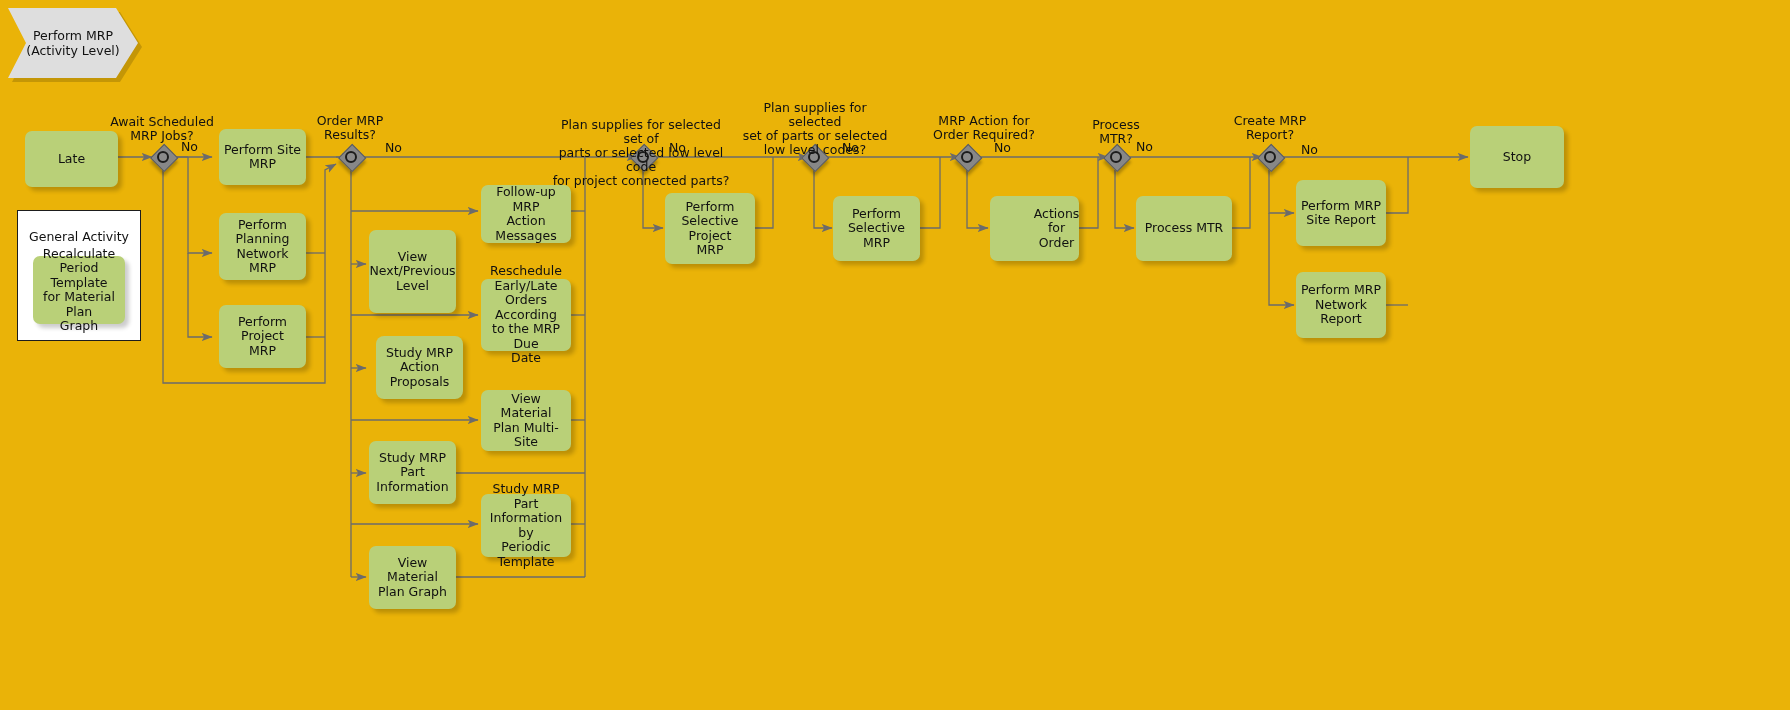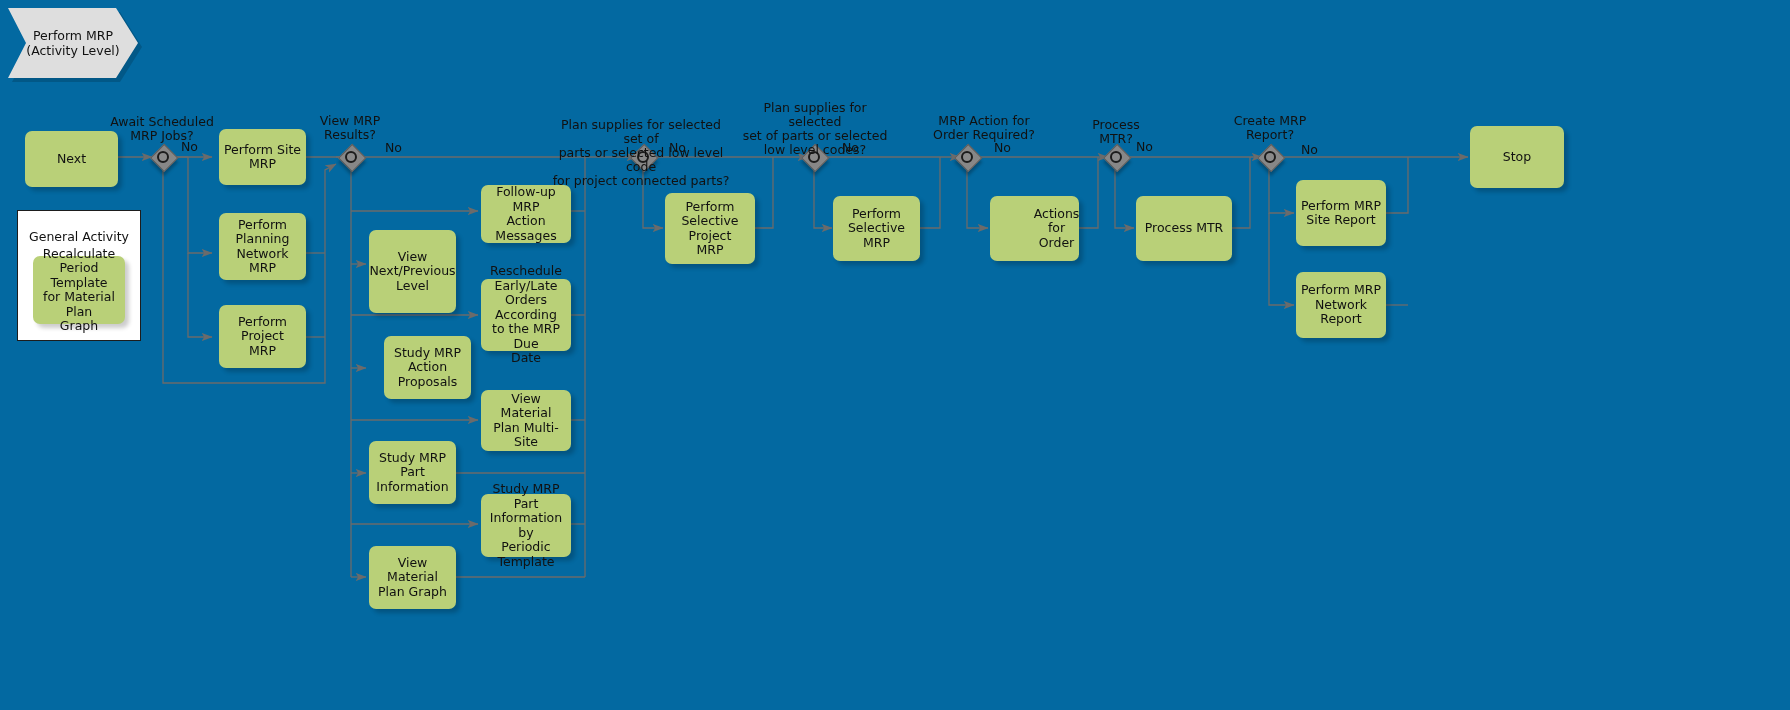--- a/index.html
+++ b/index.html
@@ -7,21 +7,21 @@
     padding: 0;
     background: #ffffff;
   }
   body {
     font-family: "DejaVu Sans", sans-serif;
   }
   #canvas {
     position: relative;
     width: 1790px;
     height: 710px;
-    background: #0369a1;
+    background: #eab308;
     overflow: hidden;
   }
   svg.wires {
     position: absolute;
     left: 0;
     top: 0;
     width: 1790px;
     height: 710px;
     pointer-events: none;
   }
@@ -225,37 +225,37 @@
 (Activity Level)</div>
   </div>
 
   <div class="group-box" style="left:17px; top:210px; width:124px; height:131px;"></div>
   <div class="group-title" style="left:17px; top:229px; width:124px;">General Activity</div>
   <div class="node" style="left:33px; top:256px; width:92px; height:68px;">Recalculate
 Period Template
 for Material Plan
 Graph</div>
 
-  <div class="node" style="left:25px; top:131px; width:93px; height:56px;">Next</div>
+  <div class="node" style="left:25px; top:131px; width:93px; height:56px;">Late</div>
 
   <div class="node" style="left:219px; top:129px; width:87px; height:56px;">Perform Site
 MRP</div>
 
   <div class="node" style="left:219px; top:213px; width:87px; height:67px;">Perform
 Planning
 Network MRP</div>
 
   <div class="node" style="left:219px; top:305px; width:87px; height:63px;">Perform Project
 MRP</div>
 
   <div class="node" style="left:369px; top:230px; width:87px; height:83px;">View
 Next/Previous
 Level</div>
 
-  <div class="node" style="left:384px; top:336px; width:87px; height:63px;">Study MRP Action
+  <div class="node" style="left:376px; top:336px; width:87px; height:63px;border-radius:8px;">Study MRP Action
 Proposals</div>
 
   <div class="node" style="left:369px; top:441px; width:87px; height:63px;">Study MRP Part
 Information</div>
 
   <div class="node" style="left:369px; top:546px; width:87px; height:63px;">View Material
 Plan Graph</div>
 
   <div class="node" style="left:481px; top:185px; width:90px; height:58px;">Follow-up MRP
 Action Messages</div>
@@ -299,21 +299,21 @@
     <div class="ring"></div>
   </div>
   <div class="gw-label" style="left:93px; top:115px; width:138px;">Await Scheduled
 MRP Jobs?</div>
   <div class="edge-label" style="left:181px; top:140px;">No</div>
 
   <div class="gateway" style="left:338px; top:144px;">
     <div class="diamond"></div>
     <div class="ring"></div>
   </div>
-  <div class="gw-label" style="left:300px; top:114px; width:100px;">View MRP
+  <div class="gw-label" style="left:300px; top:114px; width:100px;">Order MRP
 Results?</div>
   <div class="edge-label" style="left:385px; top:141px;">No</div>
 
   <div class="gateway" style="left:630px; top:144px;">
     <div class="diamond"></div>
     <div class="ring"></div>
   </div>
   <div class="gw-label" style="left:551px; top:118px; width:180px;">Plan supplies for selected set of
 parts or selected low level code
 for project connected parts?</div>

